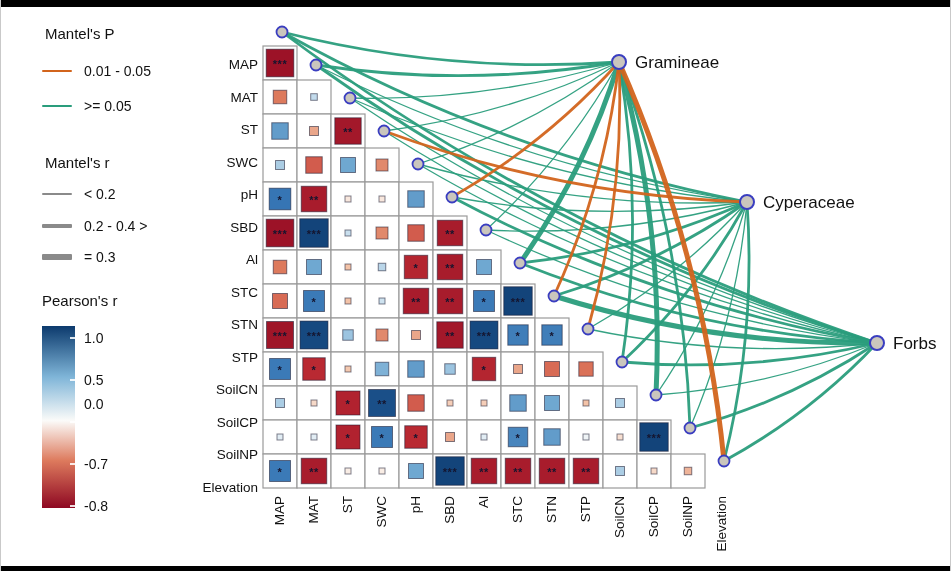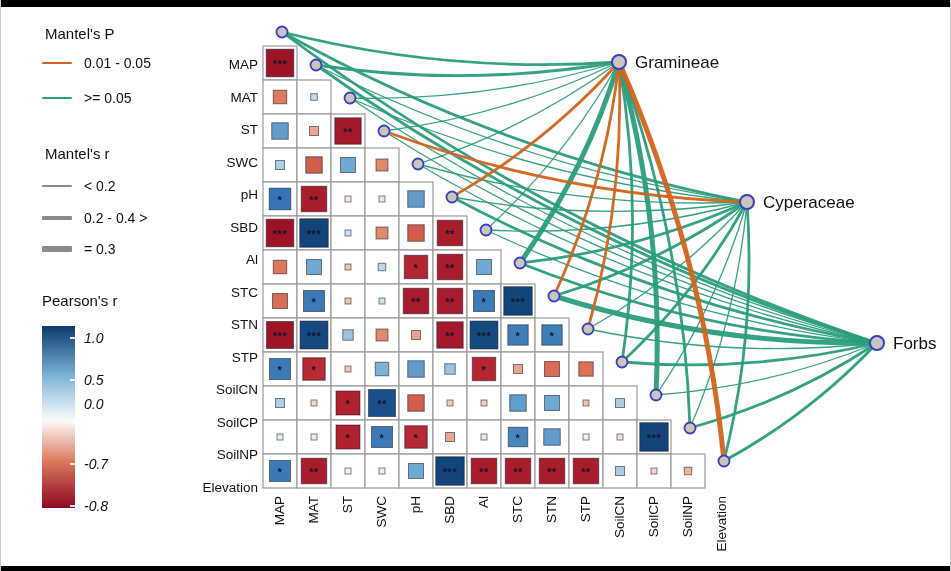--- a/index.html
+++ b/index.html
@@ -3,25 +3,25 @@
 <meta charset="utf-8">
 <style>
   html,body{margin:0;padding:0;background:#fff;}
   #fig{position:relative;width:951px;height:571px;background:#ffffff;overflow:hidden;
        font-family:"Liberation Sans", sans-serif;}
   .bar{position:absolute;left:0;width:951px;background:#000;}
   #topbar{top:0;height:7px;}
   #botbar{top:566px;height:5px;}
   .sideline{position:absolute;top:0;height:571px;width:1px;background:#c9c9c9;}
   .legend-title{position:absolute;font-size:15px;color:#111;}
-  .legend-item{position:absolute;display:flex;align-items:center;}
+  .legend-item{position:absolute;display:flex;align-items:center;margin-top:8px;}
   .line-sample{display:inline-block;width:30px;margin-right:12px;border-radius:1px;}
   .legend-label{font-size:14px;color:#111;white-space:nowrap;}
   #pearson-bar{position:absolute;left:42px;top:326px;width:33px;height:182px;}
-  .pbar-tick{position:absolute;left:84px;font-size:14px;color:#111;font-style:italic;}
+  .pbar-tick{position:absolute;left:84px;font-size:14px;color:#111;}
   .pbar-notch{position:absolute;width:5px;height:2px;background:rgba(255,255,255,.85);}
   svg{position:absolute;left:0;top:0;}
 </style>
 </head>
 <body>
 
 <div id="fig">
   <div id="topbar" class="bar"></div>
   <div id="botbar" class="bar"></div>
   <div class="sideline" style="left:0"></div>
@@ -30,21 +30,21 @@
   <div class="legend-title" style="left:45px;top:25px">Mantel's P</div>
   <div class="legend-item" style="left:42px;top:55px">
     <span class="line-sample" style="height: 2.5px; background: rgb(210, 100, 28);"></span>
     <span class="legend-label">0.01 - 0.05</span>
   </div>
   <div class="legend-item" style="left:42px;top:90px">
     <span class="line-sample" style="height: 2.5px; background: rgb(42, 157, 124);"></span>
     <span class="legend-label">&gt;= 0.05</span>
   </div>
 
-  <div class="legend-title" style="left:45px;top:145px">Mantel's r</div>
+  <div class="legend-title" style="left:45px;top:154px">Mantel's r</div>
   <div class="legend-item" style="left:42px;top:178px">
     <span class="line-sample" style="height: 1.5px; background: rgb(138, 138, 138);"></span>
     <span class="legend-label">&lt; 0.2</span>
   </div>
   <div class="legend-item" style="left:42px;top:210px">
     <span class="line-sample" style="height: 4px; background: rgb(138, 138, 138);"></span>
     <span class="legend-label">0.2 - 0.4 &gt;</span>
   </div>
   <div class="legend-item" style="left:42px;top:241px">
     <span class="line-sample" style="height: 6.5px; background: rgb(138, 138, 138);"></span>

